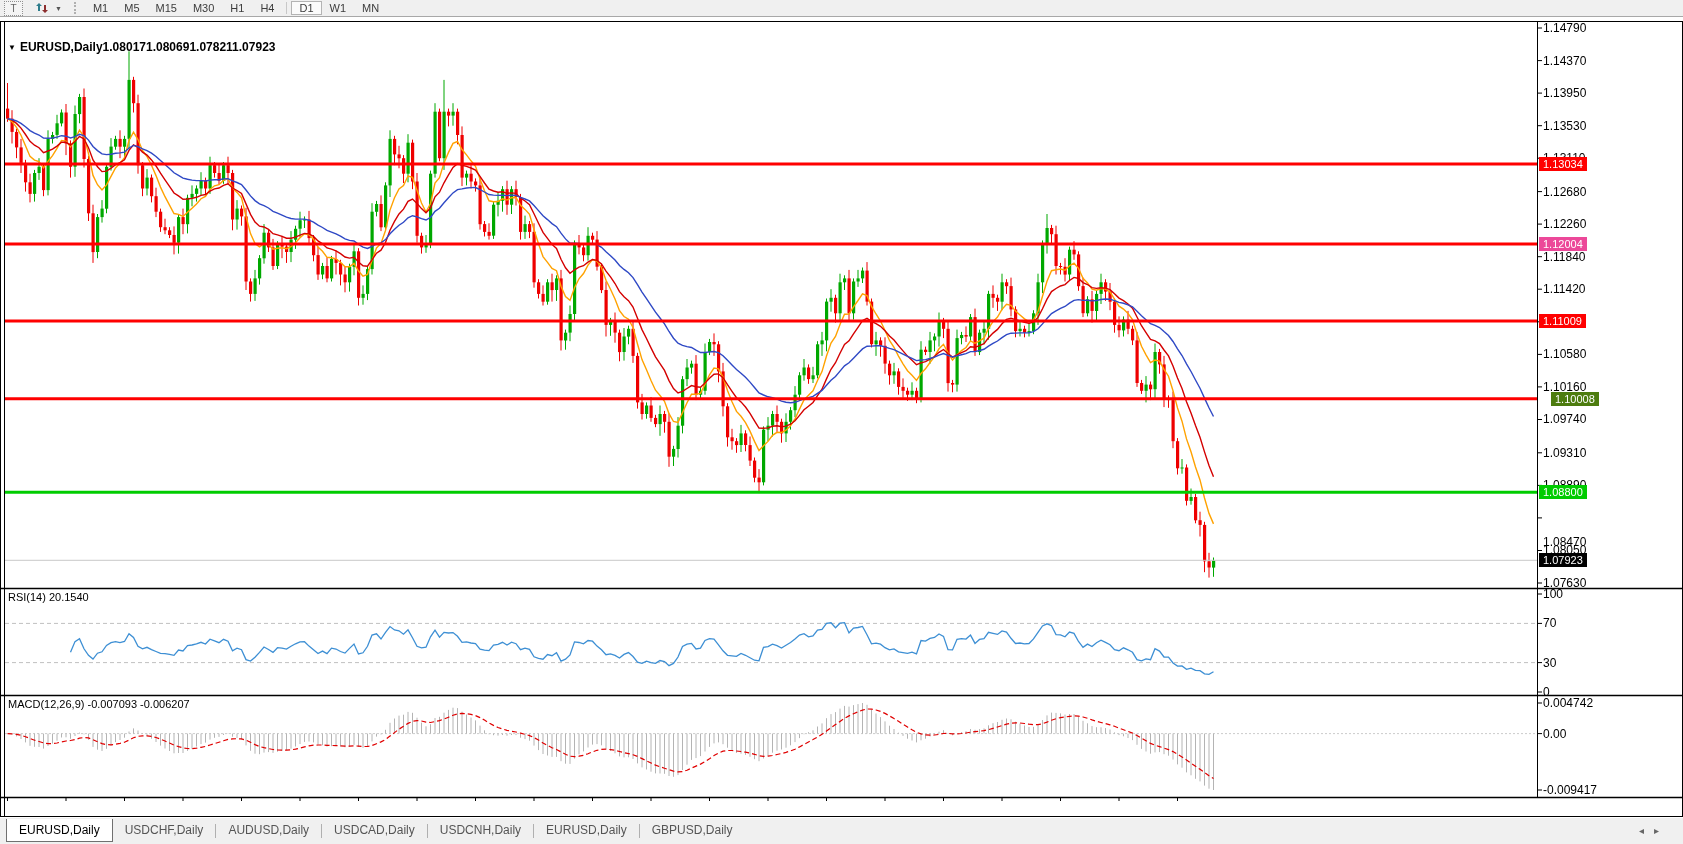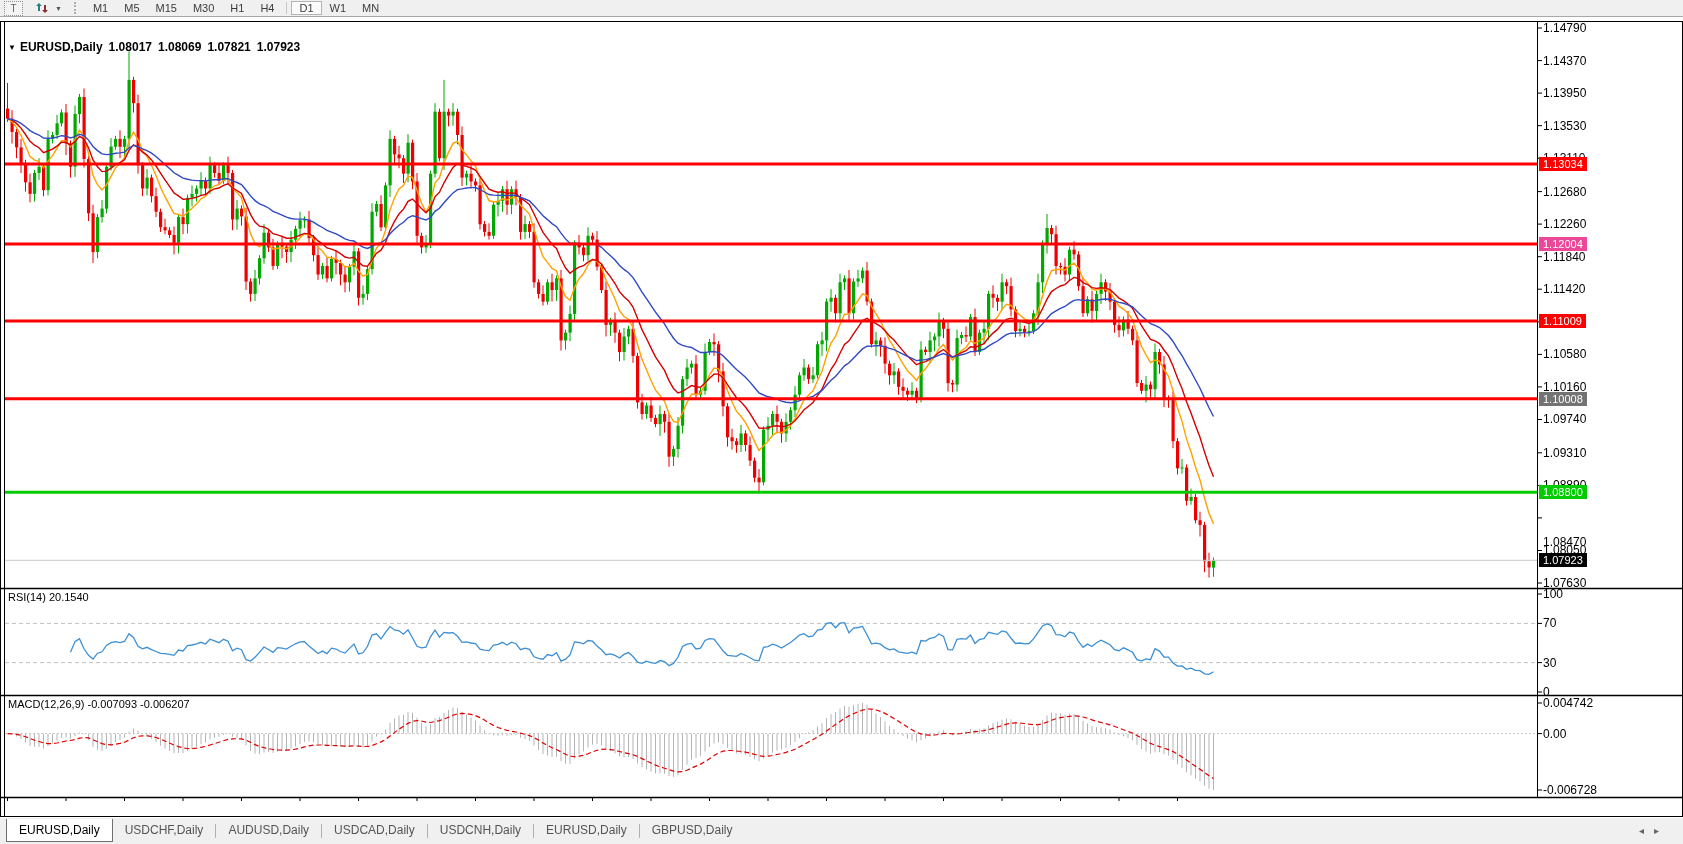--- a/index.html
+++ b/index.html
@@ -19,21 +19,21 @@
   
   #chart-window{position:absolute;top:17px;left:0;width:1683px;height:801px;background:#fff}
   #chart-svg{position:absolute;top:0;left:0}
   .tick-label{position:absolute;font-size:12px;color:#000;white-space:nowrap;line-height:12px}
   .badge{position:absolute;left:1539px;color:#fff;font-size:11px;line-height:14px;height:14px;
          padding:0 4px;white-space:nowrap}
   .date-label{position:absolute;top:801px;font-size:10px;color:#000;white-space:nowrap}
   .panel-label{position:absolute;font-size:11px;color:#000;white-space:nowrap}
   #chart-header{position:absolute;left:8px;top:23px;font-size:12px;font-weight:700;color:#000;white-space:nowrap}
   #chart-header .dd{font-size:8px;vertical-align:1px;margin-right:4px}
-  #chart-header span.val{margin-left:6px}
+  #chart-header span.val{}
   
   #tab-bar{position:absolute;left:0;top:818px;width:1683px;height:26px;background:#f0f0f0;
            display:flex;align-items:flex-start;font-size:12px;color:#555}
   .tab{padding:4px 12px;margin-top:1px;cursor:default;white-space:nowrap}
   .tab.active{background:#fff;border:1px solid #707070;border-top:none;color:#000;margin-left:6px}
   .tab-div{width:1px;height:14px;background:#b0b0b0;margin-top:6px}
   #tab-scroll{position:absolute;right:14px;top:7px;color:#666;font-size:10px;letter-spacing:10px}
 </style>
 </head>
 <body>
@@ -963,34 +963,34 @@
       <div class="tick-label" style="left: 1543px; top: 430px;">1.09310</div>
       <div class="tick-label" style="left: 1543px; top: 462px;">1.08890</div>
       <div class="tick-label" style="left: 1543px; top: 495px; margin-top: 24px;">1.08470</div>
       <div class="tick-label" style="left: 1543px; top: 527px; text-align: right;">1.08050</div>
       <div class="tick-label" style="left: 1543px; top: 560px;">1.07630</div>
     </div>
   <div id="level-badges">
       <div class="badge" style="background: rgb(255, 0, 0); top: 140px;">1.13034</div>
       <div class="badge" style="background: #ec4899; top: 220px;">1.12004</div>
       <div class="badge" style="background: rgb(255, 0, 0); top: 297px;">1.11009</div>
-      <div class="badge" style="background: #737373; top: 375px;">1.10008</div>
+      <div class="badge" style="background: #4d7c0f; top: 375px; margin-left: 12px;">1.10008</div>
       <div class="badge" style="background: rgb(0, 204, 0); top: 468px;">1.08800</div>
       <div class="badge" style="background: rgb(0, 0, 0); top: 536px;">1.07923</div>
     </div>
   <div id="rsi-ticks">
       <div class="tick-label" style="left: 1543px; top: 571px;">100</div>
       <div class="tick-label" style="left: 1543px; top: 600px;">70</div>
       <div class="tick-label" style="left: 1543px; top: 640px;">30</div>
       <div class="tick-label" style="left: 1543px; top: 669px;">0</div>
     </div>
   <div id="macd-ticks">
       <div class="tick-label" style="left: 1543px; top: 680px;">0.004742</div>
       <div class="tick-label" style="left: 1543px; top: 711px;">0.00</div>
-      <div class="tick-label" style="left: 1543px; top: 767px;">-0.006728</div>
+      <div class="tick-label" style="left: 1543px; top: 767px;">-0.009417</div>
     </div>
   <div id="date-labels">
       <div class="date-label" style="left: 2px; top: 800px;">7 Feb 2019</div>
       <div class="date-label" style="left: 61px; top: 800px;">26 Feb 2019</div>
       <div class="date-label" style="left: 119px; top: 800px;">16 Mar 2019</div>
       <div class="date-label" style="left: 178px; top: 800px;">4 Apr 2019</div>
       <div class="date-label" style="left: 236px; top: 800px;">23 Apr 2019</div>
       <div class="date-label" style="left: 295px; top: 800px;">11 May 2019</div>
       <div class="date-label" style="left: 353px; top: 800px;">30 May 2019</div>
       <div class="date-label" style="left: 412px; top: 800px;">18 Jun 2019</div>

